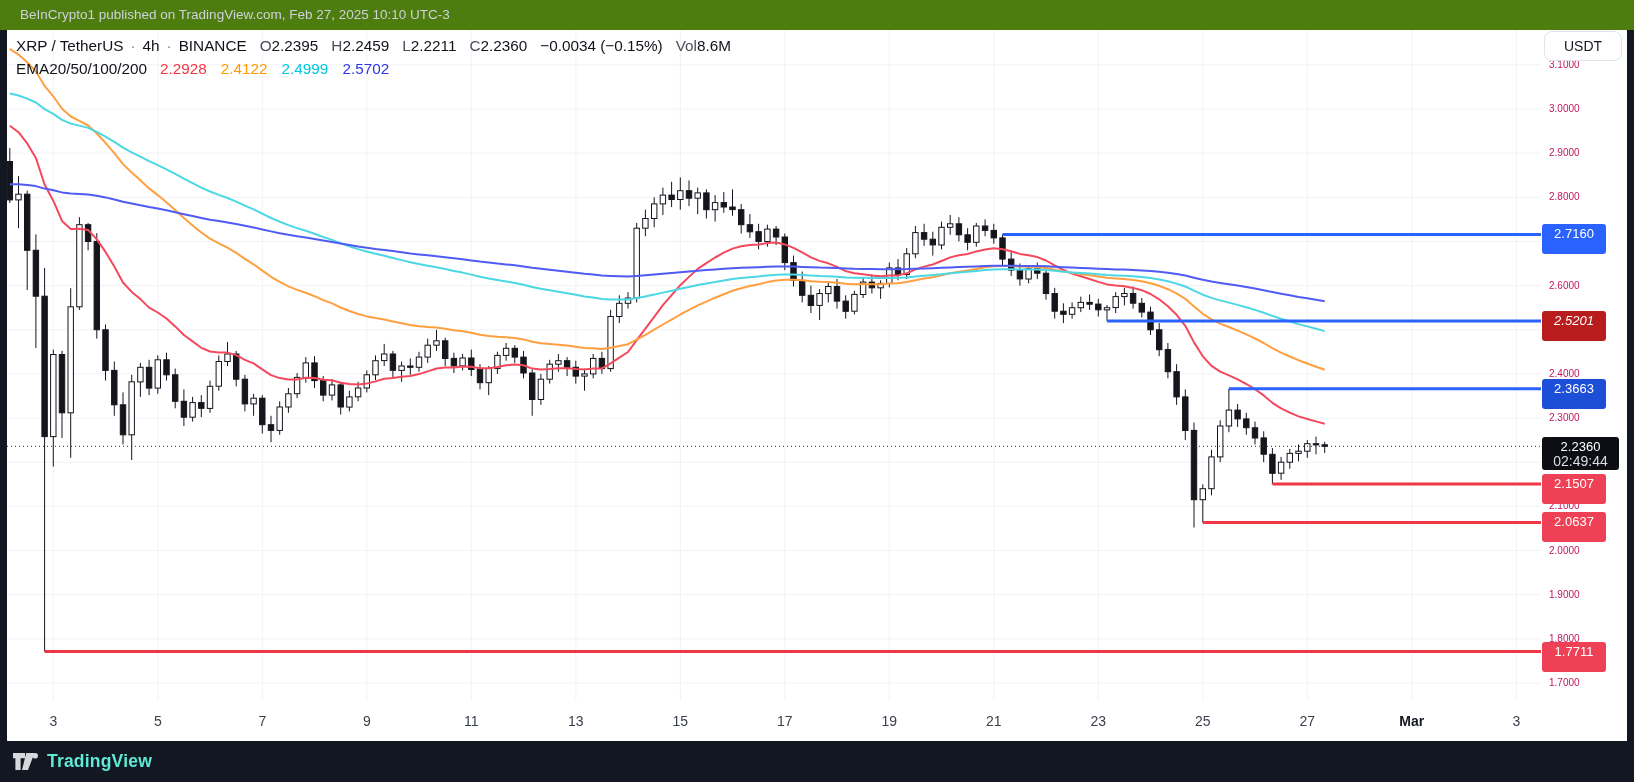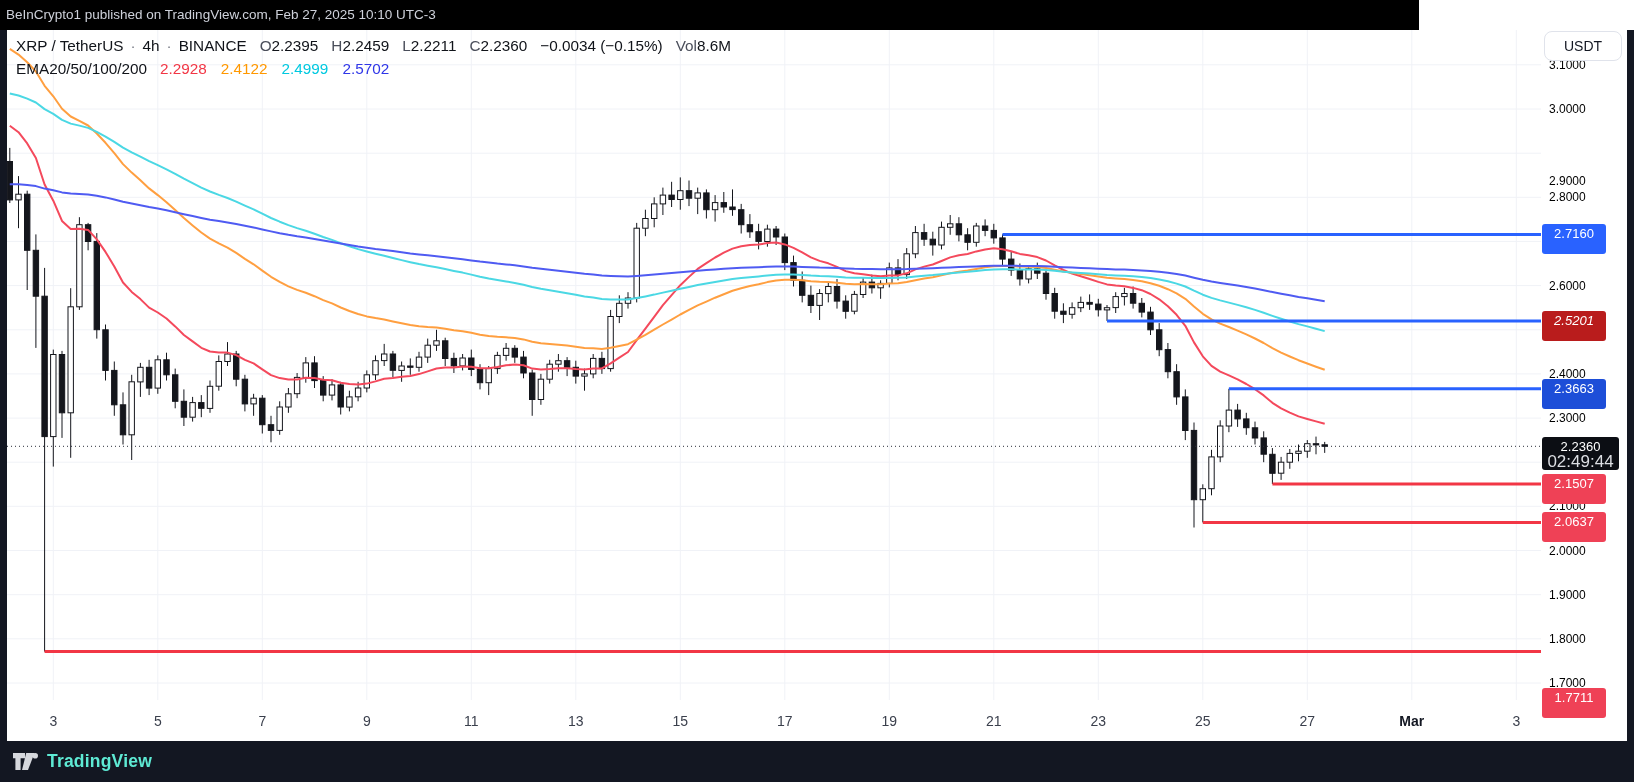--- a/index.html
+++ b/index.html
@@ -1,44 +1,44 @@
 <!DOCTYPE html>
 <html><head>
 <meta charset="utf-8">
 <style>
   html,body{margin:0;padding:0;background:#e9e9e9;}
   .screen{position:relative;width:1634px;height:782px;background:#ffffff;overflow:hidden;
           font-family:"Liberation Sans",sans-serif;-webkit-font-smoothing:antialiased;}
   
-  .topbar{position:absolute;left:0;top:0;width:1419px;height:30px;background:#000000;
-          color:#ced1da;font-size:13.5px;line-height:30px;padding-left:6px;box-sizing:border-box;}
+  .topbar{position:absolute;left:0;top:0;width:1634px;height:30px;background:#4d7c0f;
+          color:#ced1da;font-size:13.5px;line-height:30px;padding-left:20px;box-sizing:border-box;}
   .bottombar{position:absolute;left:0;top:741px;width:1634px;height:41px;background:#131722;
              display:flex;align-items:center;padding-left:12px;box-sizing:border-box;gap:8px;}
   .bottombar .brand{color:#5eead4;font-size:17.5px;font-weight:600;letter-spacing:.2px;}
   .edge{position:absolute;top:30px;height:711px;background:#131722;}
   .edge.left{left:0;width:7px;}
   .edge.right{left:1627px;width:7px;}
   
   svg.plot{position:absolute;left:0;top:0;}
   
   .legend{position:absolute;left:16px;top:35px;color:#14181f;}
   .lrow{display:flex;align-items:center;font-size:15.3px;height:22px;white-space:pre;}
   .lrow .sep{color:#787b86;padding:0 7px;}
   .lrow .lab{color:#4a4e5a;}
   .lrow .val{color:#101319;}
   .grp{margin-right:13px;}
   .emarow{margin-top:1px;}
   .emarow .emaval{margin-right:14px;font-size:15.3px;}
   
   .price-axis{position:absolute;left:1541px;top:30px;width:86px;height:711px;}
-  .plabel{position:absolute;left:8px;height:18px;font-size:12px;color:#000000;line-height:18px;}
+  .plabel{position:absolute;left:8px;height:18px;font-size:10px;color:#be185d;line-height:18px;}
   .badge{position:absolute;left:1px;width:64px;height:30px;border-radius:3px;color:#ffffff;
          font-size:13px;line-height:20px;text-align:center;}
   .badge.current{width:77px;height:33px;line-height:15px;padding-top:2px;box-sizing:border-box;border-radius:3px;}
-  .badge .sub{display:block;font-size:17px;color:#dcdee3;}
+  .badge .sub{display:block;font-size:14px;color:#dcdee3;}
   .currency-btn{position:absolute;left:1544px;top:31px;width:78px;height:30px;background:#ffffff;
                 border:1px solid #e0e3eb;border-radius:8px;font-size:14px;color:#131722;
                 font-family:"Liberation Sans",sans-serif;cursor:pointer;z-index:5;}
   
   .time-axis{position:absolute;left:0;top:705px;width:1541px;height:36px;}
   .tlabel{position:absolute;top:8px;transform:translateX(-50%);font-size:14px;color:#3a3f4c;}
   .tlabel.bold{font-weight:700;color:#131722;}
 </style>
 </head>
 <body>
@@ -422,40 +422,40 @@
       <span class="emaval" style="color: rgb(0, 201, 224);">2.4999</span>
       <span class="emaval" style="color: rgb(47, 54, 232);">2.5702</span>
     </div>
   </div>
 
   <button class="currency-btn">USDT</button>
 
   <div class="price-axis" id="price-axis">
       <div class="plabel" style="top: 25.85px;">3.1000</div>
       <div class="plabel" style="top: 70px;">3.0000</div>
-      <div class="plabel" style="top: 114.15px; margin-top: 28px;">2.9000</div>
+      <div class="plabel" style="top: 114.15px;">2.9000</div>
       <div class="plabel" style="top: 158.3px;">2.8000</div>
       <div class="plabel" style="top: 202.45px;">2.7000</div>
       <div class="plabel" style="top: 246.6px;">2.6000</div>
       <div class="plabel" style="top: 290.75px;">2.5000</div>
       <div class="plabel" style="top: 334.9px;">2.4000</div>
       <div class="plabel" style="top: 379.05px;">2.3000</div>
       <div class="plabel" style="top: 423.2px;">2.2000</div>
       <div class="plabel" style="top: 467.35px;">2.1000</div>
       <div class="plabel" style="top: 511.5px;">2.0000</div>
       <div class="plabel" style="top: 555.65px;">1.9000</div>
       <div class="plabel" style="top: 599.8px;">1.8000</div>
       <div class="plabel" style="top: 643.95px;">1.7000</div>
       <div class="badge" style="background: rgb(41, 98, 255); top: 194.386px;">2.7160</div>
       <div class="badge" style="background: #b91c1c; top: 280.876px; font-style: italic;">2.5201</div>
       <div class="badge" style="background: #1d4ed8; top: 348.779px;">2.3663</div>
       <div class="badge current" style="background: rgb(12, 14, 20); top: 407.306px;">2.2360<span class="sub">02:49:44</span></div>
       <div class="badge" style="background: rgb(239, 65, 86); top: 443.966px;">2.1507</div>
       <div class="badge" style="background: rgb(239, 65, 86); top: 482.376px;">2.0637</div>
-      <div class="badge" style="background: rgb(239, 65, 86); top: 611.559px; margin-top: 46px;">1.7711</div>
+      <div class="badge" style="background: rgb(239, 65, 86); top: 611.559px;">1.7711</div>
     </div>
 
   <div class="time-axis" id="time-axis">
       <div class="tlabel" style="left: 53.3px;">3</div>
       <div class="tlabel" style="left: 157.8px;">5</div>
       <div class="tlabel" style="left: 262.3px;">7</div>
       <div class="tlabel" style="left: 366.8px;">9</div>
       <div class="tlabel" style="left: 471.3px; text-align: center;">11</div>
       <div class="tlabel" style="left: 575.8px;">13</div>
       <div class="tlabel" style="left: 680.3px;">15</div>

